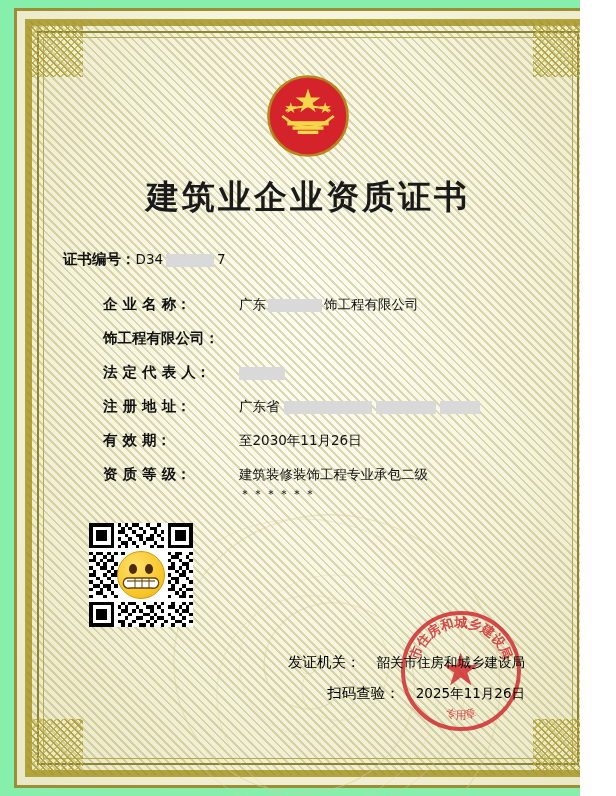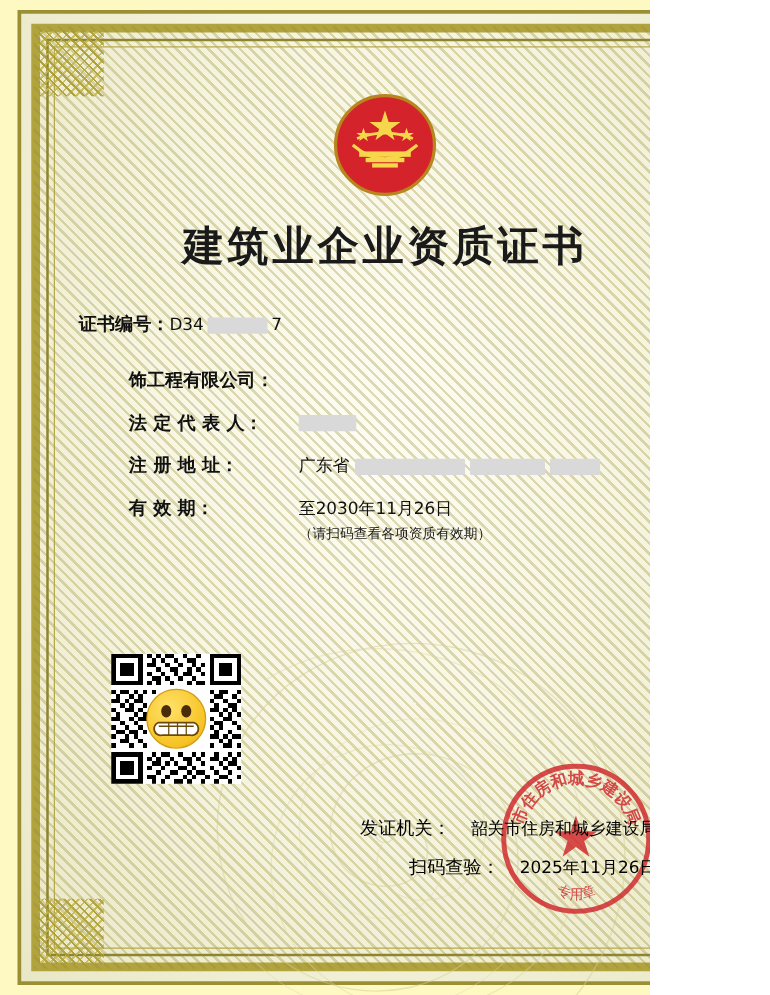--- a/index.html
+++ b/index.html
@@ -1,18 +1,18 @@
 <!DOCTYPE html>
 <html><head>
 <meta charset="utf-8">
 <style>
   html,body{margin:0;padding:0;background:#ffffff;}
   body{width:616px;height:796px;font-family:"Liberation Sans",sans-serif;}
 
-  .page{position:relative;width:520px;height:796px;background:#fef9c3;overflow:hidden;}
+  .page{position:relative;width:580px;height:796px;background:#86efac;overflow:hidden;}
 
   
   .cert{
     position:absolute;left:14px;top:8px;width:588px;height:780px;
     background:
       radial-gradient(ellipse at 50% 42%, #fdfdf3 0%, #f7f6e2 45%, #efeed2 75%, #e8e7c6 100%);
     border:3px solid #9a8f35;
     box-sizing:border-box;
   }
   .frame2{
@@ -187,20 +187,26 @@
       </div>
 
       <div class="title">建筑业企业资质证书</div>
 
       <div class="certno">
         <span>证书编号：</span><span class="val">D34</span><span class="redact" style="width:48px;margin:0 3px;"></span><span class="val">7</span>
       </div>
 
       <div class="fields">
 
+        <div class="row">
+          <div class="lab">企 业 名 称：</div>
+          <div class="val">
+            <span>广东</span><span class="redact" style="width:54px;margin:0 2px;"></span><span>饰工程有限公司</span>
+          </div>
+        </div>
 
         <div class="row">
           <div class="lab">饰工程有限公司：</div>
         </div>
 
         <div class="row">
           <div class="lab">法 定 代 表 人：</div>
           <div class="val">
             <span class="redact" style="width:46px;"></span>
           </div>
@@ -210,24 +216,30 @@
           <div class="lab">注 册 地 址：</div>
           <div class="val">
             <span>广东省</span><span class="redact" style="width:88px;margin:0 4px;"></span><span class="redact" style="width:60px;margin-right:4px;"></span><span class="redact" style="width:40px;"></span>
           </div>
         </div>
 
         <div class="row">
           <div class="lab">有 效 期：</div>
           <div class="val">
             <span>至2030年11月26日</span>
-            <div class="sub">（请扫码查看各项资质有效期）</div>
           </div>
         </div>
 
+        <div class="row">
+          <div class="lab">资 质 等 级：</div>
+          <div class="val">
+            <span>建筑装修装饰工程专业承包二级</span>
+            <div class="stars">＊＊＊＊＊＊</div>
+          </div>
+        </div>
 
       </div>
     </div>
 
     <div class="qr-wrap">
       <div class="qr">
         <svg viewBox="0 0 29 29" width="104" height="104" shape-rendering="crispEdges">
           <rect width="29" height="29" fill="#fff"></rect>
           <g fill="#000">
             <rect x="0" y="0" width="7" height="7"></rect>

